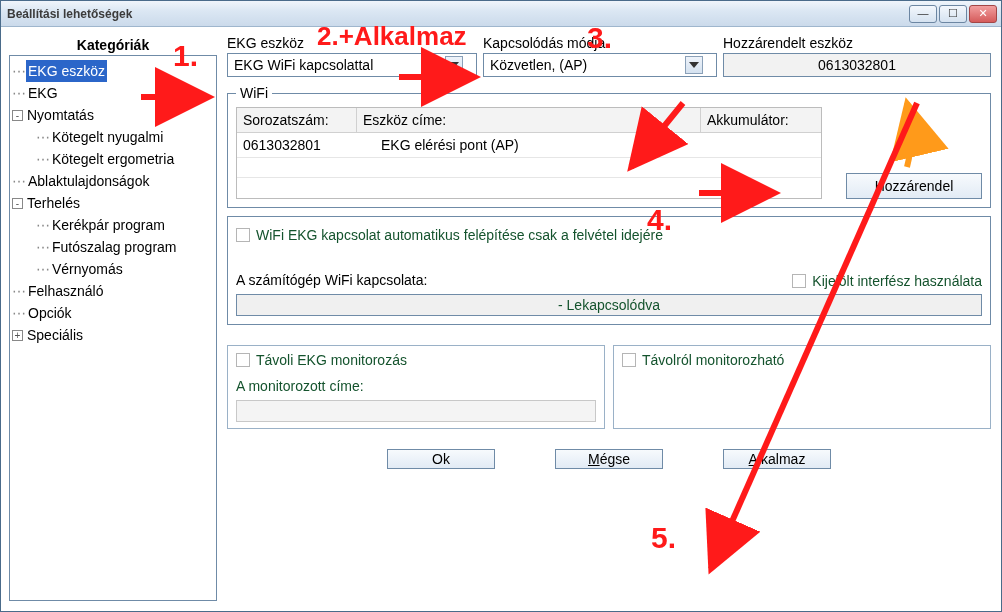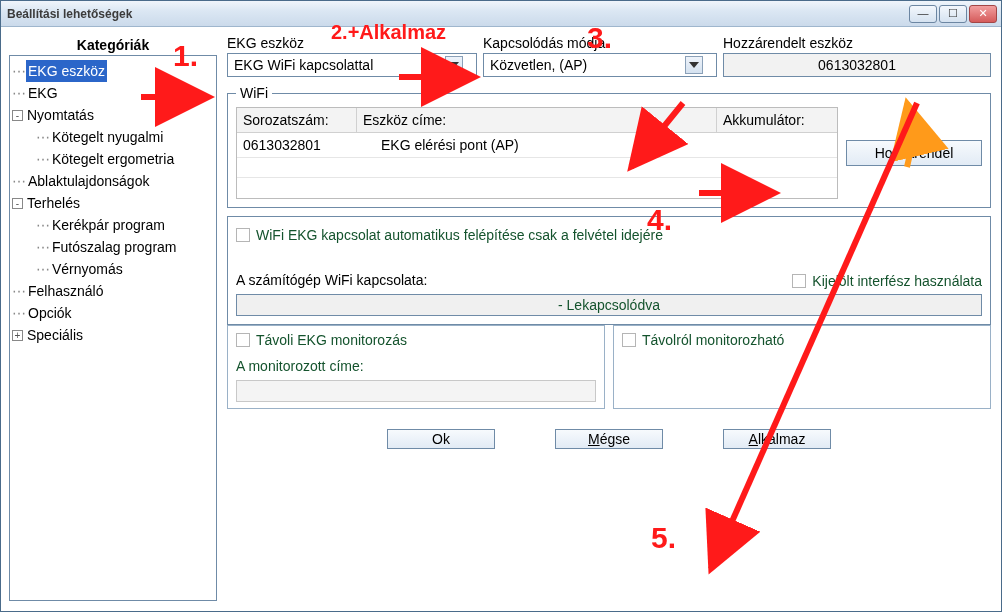--- a/index.html
+++ b/index.html
@@ -170,21 +170,21 @@
   .disabled, .disabled .cb { color: #14532d; border-color: #b5b5b5; }
   .statusbar {
     border: 1px solid #6f8ba7;
     background: #f0f0f0;
     height: 22px;
     text-align: center;
     line-height: 20px;
     font-size: 14px;
     margin-top: 4px;
   }
-  .twocol { display:flex; gap: 8px; margin-top:0; }
+  .twocol { display:flex; gap: 8px; margin-top:20px; }
   .subgroup {
     border: 1px solid #9ab1c7;
     flex: 1;
     padding: 6px 8px;
     min-height: 84px;
   }
   .monitorinput {
     border: 1px solid #c8c8c8;
     background: #f4f4f4;
     height: 22px;
@@ -308,21 +308,21 @@
         <div class="field" style="flex:1">
           <div class="flabel">Hozzárendelt eszköz</div>
           <div class="readonly">
             <span>0613032801</span>
           </div>
         </div>
       </div>
 
       <fieldset class="group">
         <legend>WiFi</legend>
-        <div style="display:flex;gap:8px;align-items:center">
+        <div style="display:flex;gap:24px;align-items:flex-end">
           <div class="wifitable" style="flex:1">
             <div class="wifihead">
               <div style="width:120px">Sorozatszám:</div>
               <div style="flex:1">Eszköz címe:</div>
               <div style="width:120px;border-right:none">Akkumulátor:</div>
             </div>
             <div class="wifirow">
               <div class="wificell" style="width:120px">0613032801</div>
               <div class="wificell" style="flex:1;padding-left:24px">EKG elérési pont (AP)</div>
               <div class="wificell" style="width:120px"></div>
@@ -409,19 +409,19 @@
 
       <line x1="682" y1="76" x2="630" y2="140" stroke="#ff1a1a" stroke-width="6" marker-end="url(#ahR)"></line>
 
       <line x1="698" y1="166" x2="774" y2="166" stroke="#ff1a1a" stroke-width="6" marker-end="url(#ahR)"></line>
 
       <path d="M906,140 Q914,110 906,76" stroke="#ff9a1a" stroke-width="6" fill="none" marker-end="url(#ahO)"></path>
 
       <line x1="916" y1="76" x2="710" y2="542" stroke="#ff1a1a" stroke-width="6" marker-end="url(#ahR)"></line>
     </svg>
     <div class="anno anno-num" style="left:172px;top:12px">1.</div>
-    <div class="anno" style="left:330px;top:-6px;font-size:20px">2.+Alkalmaz</div>
+    <div class="anno" style="left:316px;top:-6px;font-size:26px">2.+Alkalmaz</div>
     <div class="anno anno-num" style="left:586px;top:-6px">3.</div>
     <div class="anno anno-num" style="left:646px;top:176px">4.</div>
     <div class="anno anno-num" style="left:650px;top:494px">5.</div>
 
   </div>
 </div>
 
 </body></html>

